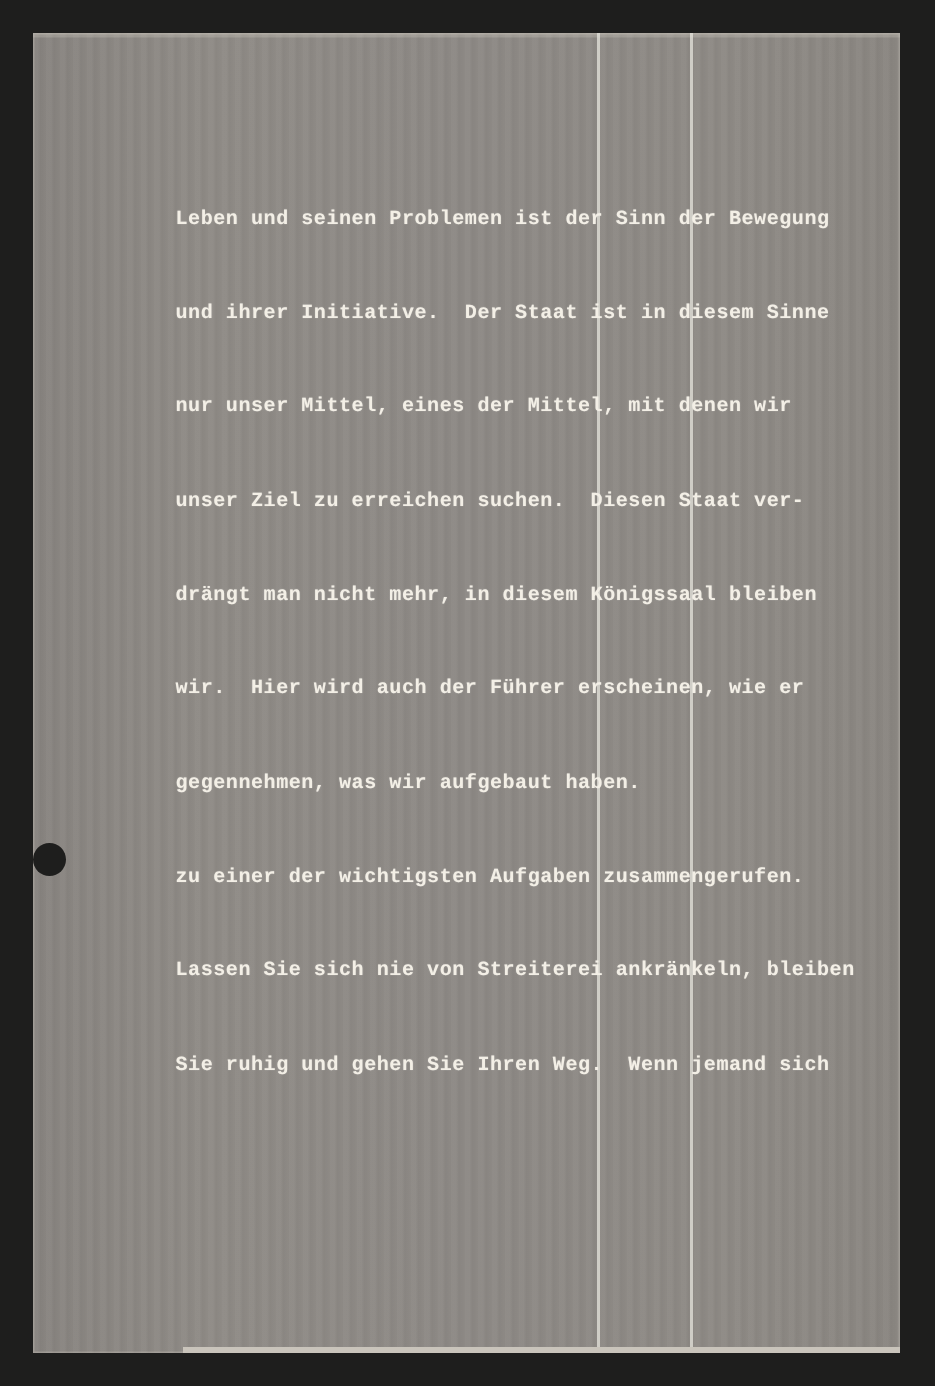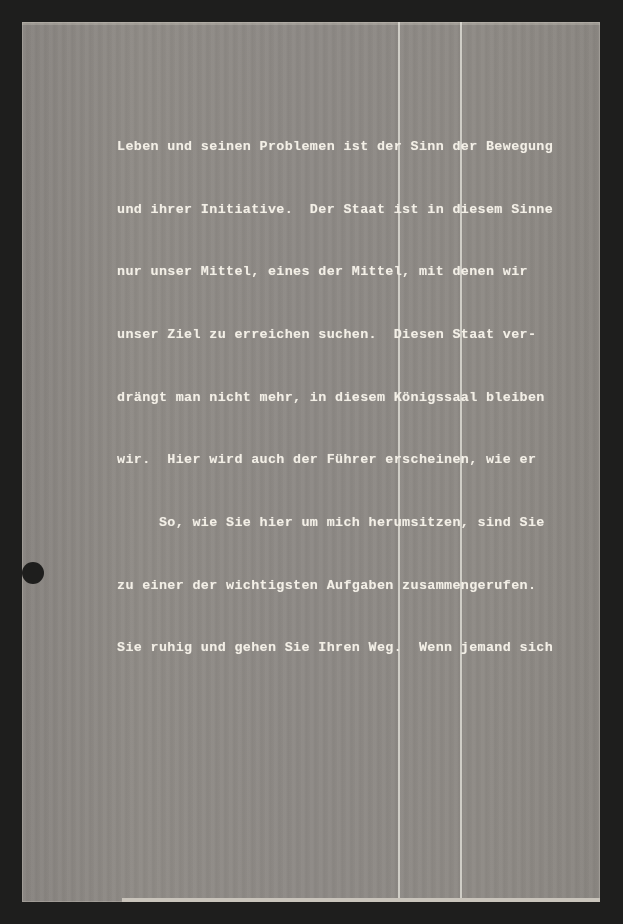--- a/index.html
+++ b/index.html
@@ -62,22 +62,23 @@
 </div>
 <div class="punch-hole"></div>
 
 <div class="text-block">
   <span class="line">Leben und seinen Problemen ist der Sinn der Bewegung</span>
   <span class="line">und ihrer Initiative.  Der Staat ist in diesem Sinne</span>
   <span class="line">nur unser Mittel, eines der Mittel, mit denen wir</span>
   <span class="line">unser Ziel zu erreichen suchen.  Diesen Staat ver-</span>
   <span class="line">drängt man nicht mehr, in diesem Königssaal bleiben</span>
   <span class="line">wir.  Hier wird auch der Führer erscheinen, wie er</span>
-  <span class="line">     So, wie Sie hier um mich herumsitzen, sind Sie</span>
+  <span class="line">gegennehmen, was wir aufgebaut haben.</span>
   <span class="line">zu einer der wichtigsten Aufgaben zusammengerufen.</span>
+  <span class="line">Lassen Sie sich nie von Streiterei ankränkeln, bleiben</span>
   <span class="line">Sie ruhig und gehen Sie Ihren Weg.  Wenn jemand sich</span>
   
   
   
   
   
   
   
   
   

